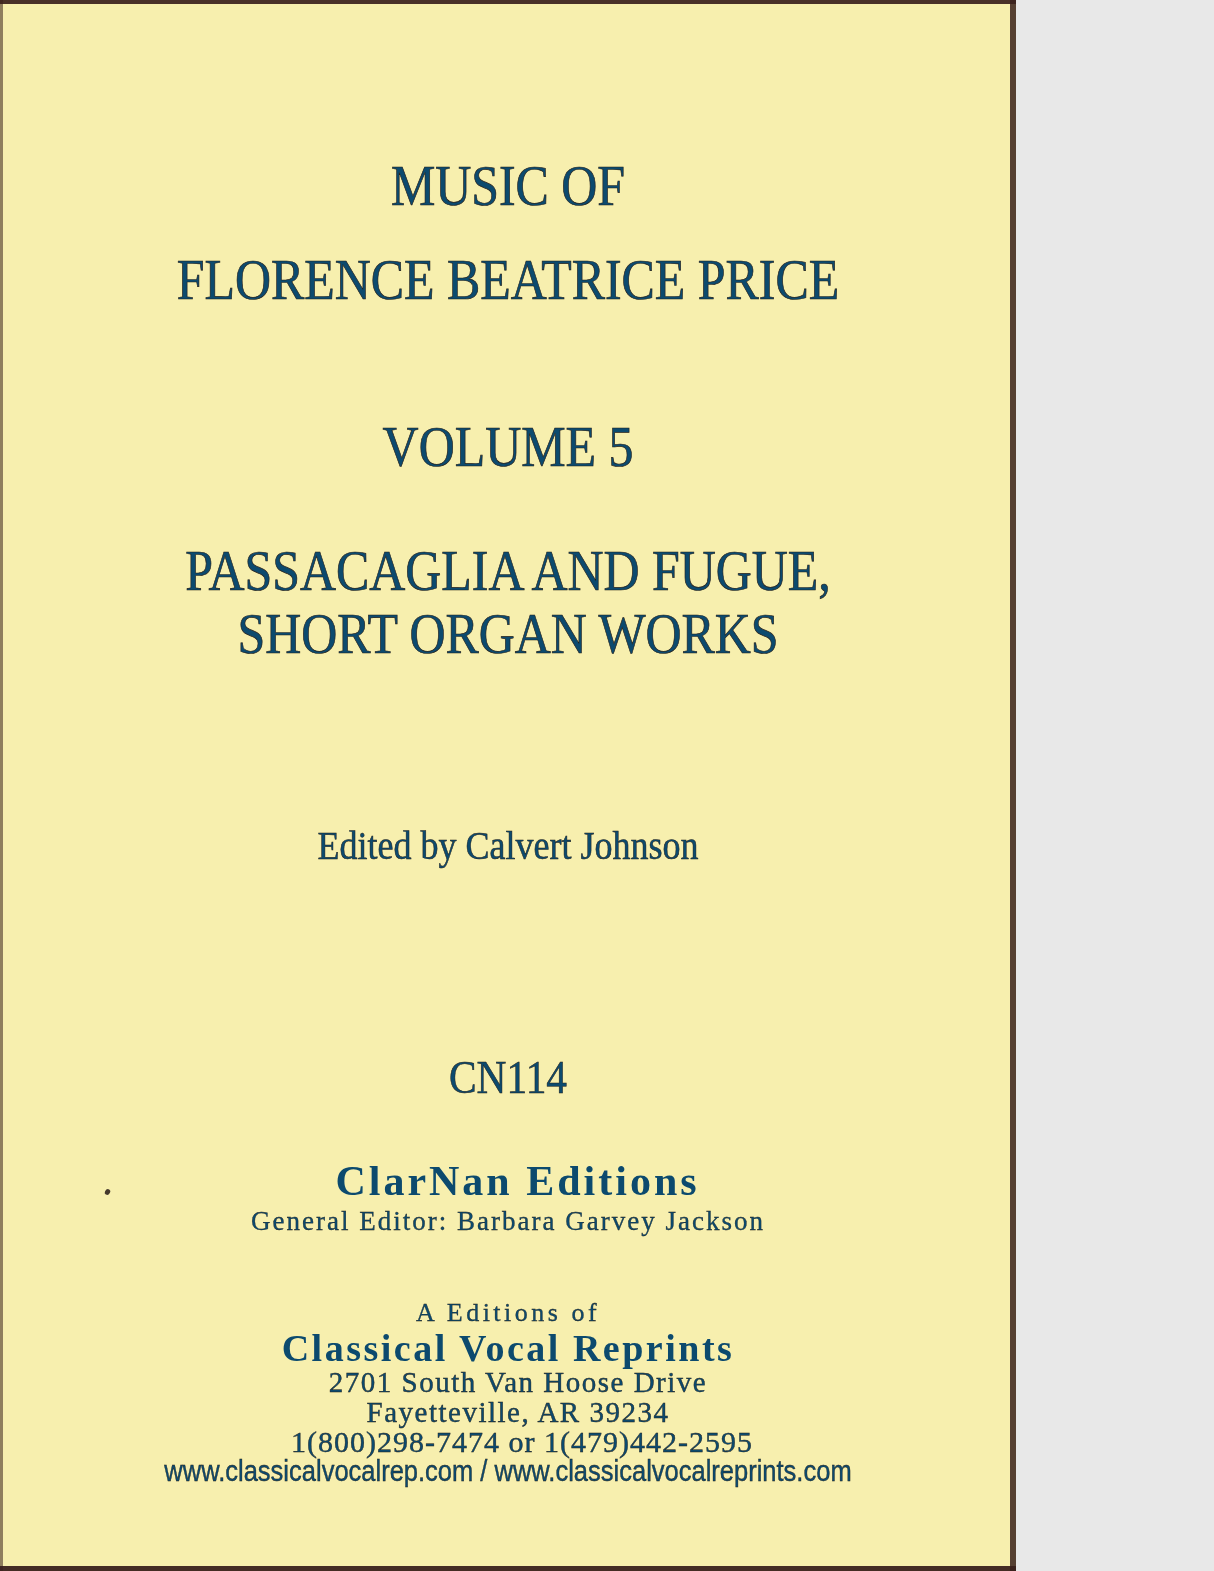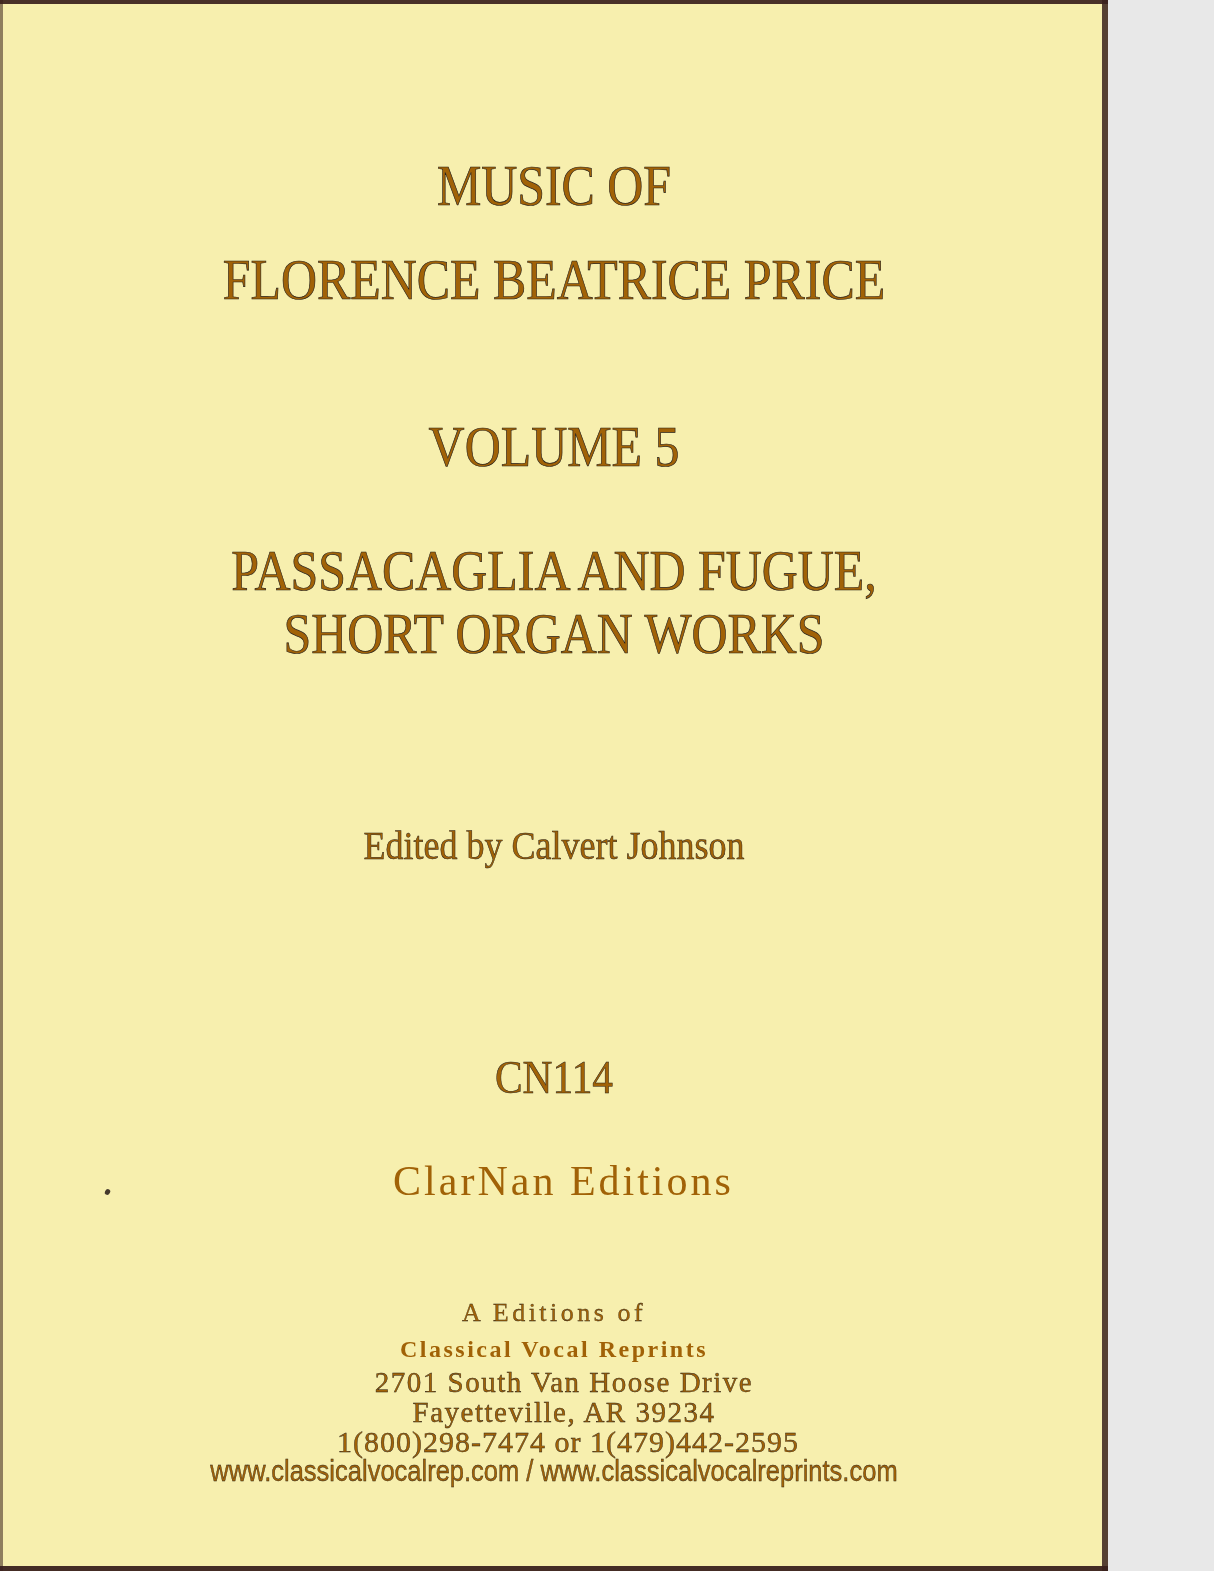--- a/index.html
+++ b/index.html
@@ -2,26 +2,26 @@
 <html><head>
 <meta charset="utf-8">
 <style>
   html, body {
     margin: 0;
     padding: 0;
     background: #e8e8e8;
   }
   .page {
     position: relative;
-    width: 1108px;
+    width: 1016px;
     height: 1571px;
     background: #f7efae;
     overflow: hidden;
     font-family: "Liberation Serif", serif;
-    color: #a16207;
+    color: #0c4a6e;
   }
   
   .edge { position: absolute; background: #3a211c; }
   .edge-top    { top: 0; left: 0; width: 1214px; height: 4px; opacity: .92; }
   .edge-left   { top: 0; left: 0; width: 3px; height: 1571px; opacity: .55; }
   .edge-right  { top: 0; right: 0; width: 6px; height: 1571px; opacity: .85; }
   .edge-bottom { bottom: 0; left: 0; width: 1214px; height: 5px; opacity: .95; }
 
   .line {
     position: absolute;
@@ -47,39 +47,38 @@
     -webkit-text-stroke: 0.5px #26201b;
   }
   .catalog {
     font-size: 46px;
     transform: scaleX(0.9);
     transform-origin: 50% 50%;
     -webkit-text-stroke: 0.5px #26201b;
   }
   .clarnan {
     font-size: 42px;
-    font-weight: 400;
+    font-weight: 700;
     letter-spacing: 3px;
     padding-left: 19px;
   }
   .geneditor {
     font-size: 27px;
     letter-spacing: 2px;
     -webkit-text-stroke: 0.3px #26201b;
   }
   .division {
     font-size: 26px;
     letter-spacing: 3.5px;
     -webkit-text-stroke: 0.3px #26201b;
   }
   .company {
-    font-size: 24px;
+    font-size: 38px;
     font-weight: 700;
     letter-spacing: 2.5px;
-    margin-top: 8px;
   }
   .addr {
     font-size: 29px;
     letter-spacing: 1.5px;
     padding-left: 20px;
     -webkit-text-stroke: 0.4px #26201b;
   }
   .phone {
     font-size: 30px;
     letter-spacing: 1px;
@@ -123,20 +122,21 @@
   <div class="line display" style="top:542px">PASSACAGLIA AND FUGUE,</div>
 
   <div class="line display" style="top:605px">SHORT ORGAN WORKS</div>
 
   <div class="line edited" style="top:826px">Edited by Calvert Johnson</div>
 
   <div class="line catalog" style="top:1055px">CN114</div>
 
   <div class="line clarnan" style="top:1160px">ClarNan Editions</div>
 
+  <div class="line geneditor" style="top:1208px">General Editor: Barbara Garvey Jackson</div>
 
   <div class="line division" style="top:1300px">A Editions of</div>
 
   <div class="line company" style="top:1329px">Classical Vocal Reprints</div>
 
   <div class="line addr" style="top:1368px">2701 South Van Hoose Drive</div>
 
   <div class="line addr" style="top:1398px">Fayetteville, AR 39234</div>
 
   <div class="line phone" style="top:1427px">1(800)298-7474 or 1(479)442-2595</div>

